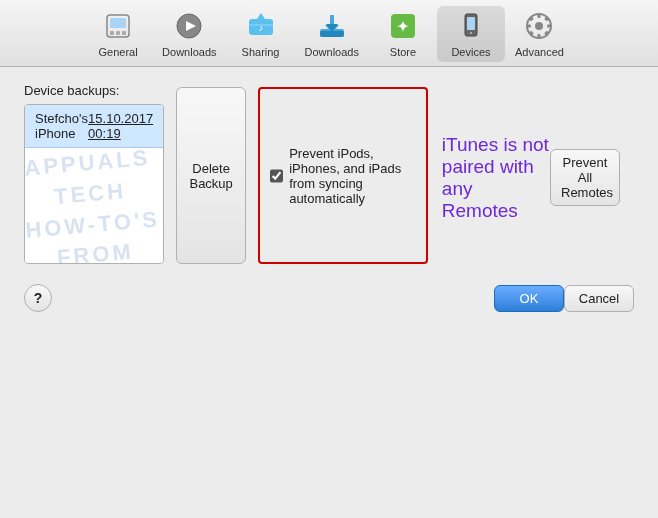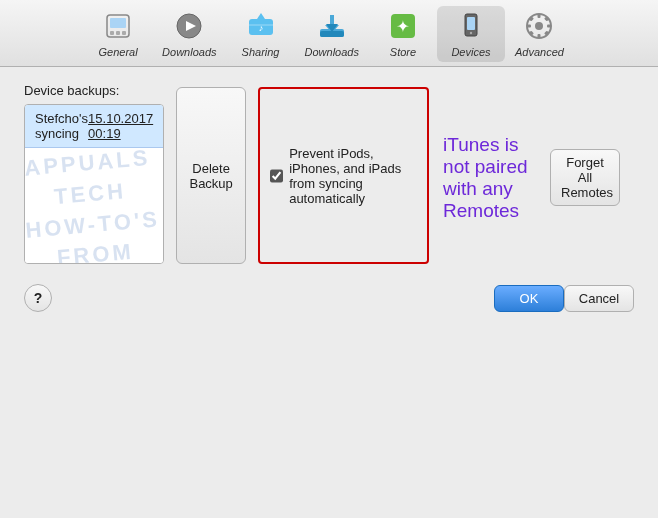--- a/index.html
+++ b/index.html
@@ -39,21 +39,20 @@
     .toolbar-icon {
       width: 32px;
       height: 32px;
       display: flex;
       align-items: center;
       justify-content: center;
     }
     .toolbar-label {
       font-size: 11px;
       color: #333;
-      font-style: italic;
     }
 
     
     .main {
       padding: 16px 24px 12px;
       display: flex;
       flex-direction: row;
       gap: 12px;
     }
 
@@ -303,21 +302,21 @@
   </div>
 
 </div>
 
 <div class="main">
 
   <div>
     <div class="section-label">Device backups:</div>
     <div class="backup-list">
       <div class="backup-row">
-        <span class="device-name">Stefcho's syncing</span>
+        <span class="device-name">Stefcho's iPhone</span>
         <span class="backup-date">15.10.2017 00:19</span>
       </div>
       <div class="watermark-area">
         <div class="watermark-text">
           <span>APPUALS</span><br>
           <span>TECH HOW-TO'S FROM</span><br>
           <span>THE EXPERTS!</span>
         </div>
       </div>
     </div>
@@ -327,21 +326,21 @@
     <button class="btn">Delete Backup</button>
   </div>
 
   <div class="checkbox-row-outer">
     <input type="checkbox" id="prevent-sync" checked="" style="">
     <label for="prevent-sync" class="checkbox-label">Prevent iPods, iPhones, and iPads from syncing automatically</label>
   </div>
 
   <div class="remotes-row">
     <span class="remotes-label">iTunes is not paired with any Remotes</span>
-    <button class="btn">Forget All Remotes</button>
+    <button class="btn">Prevent All Remotes</button>
   </div>
 
   <div class="divider"></div>
 
 </div>
 
 <div class="bottom-bar">
   <button class="btn btn-help">?</button>
   <div class="bottom-bar-right">
     <button class="btn btn-primary">OK</button>

